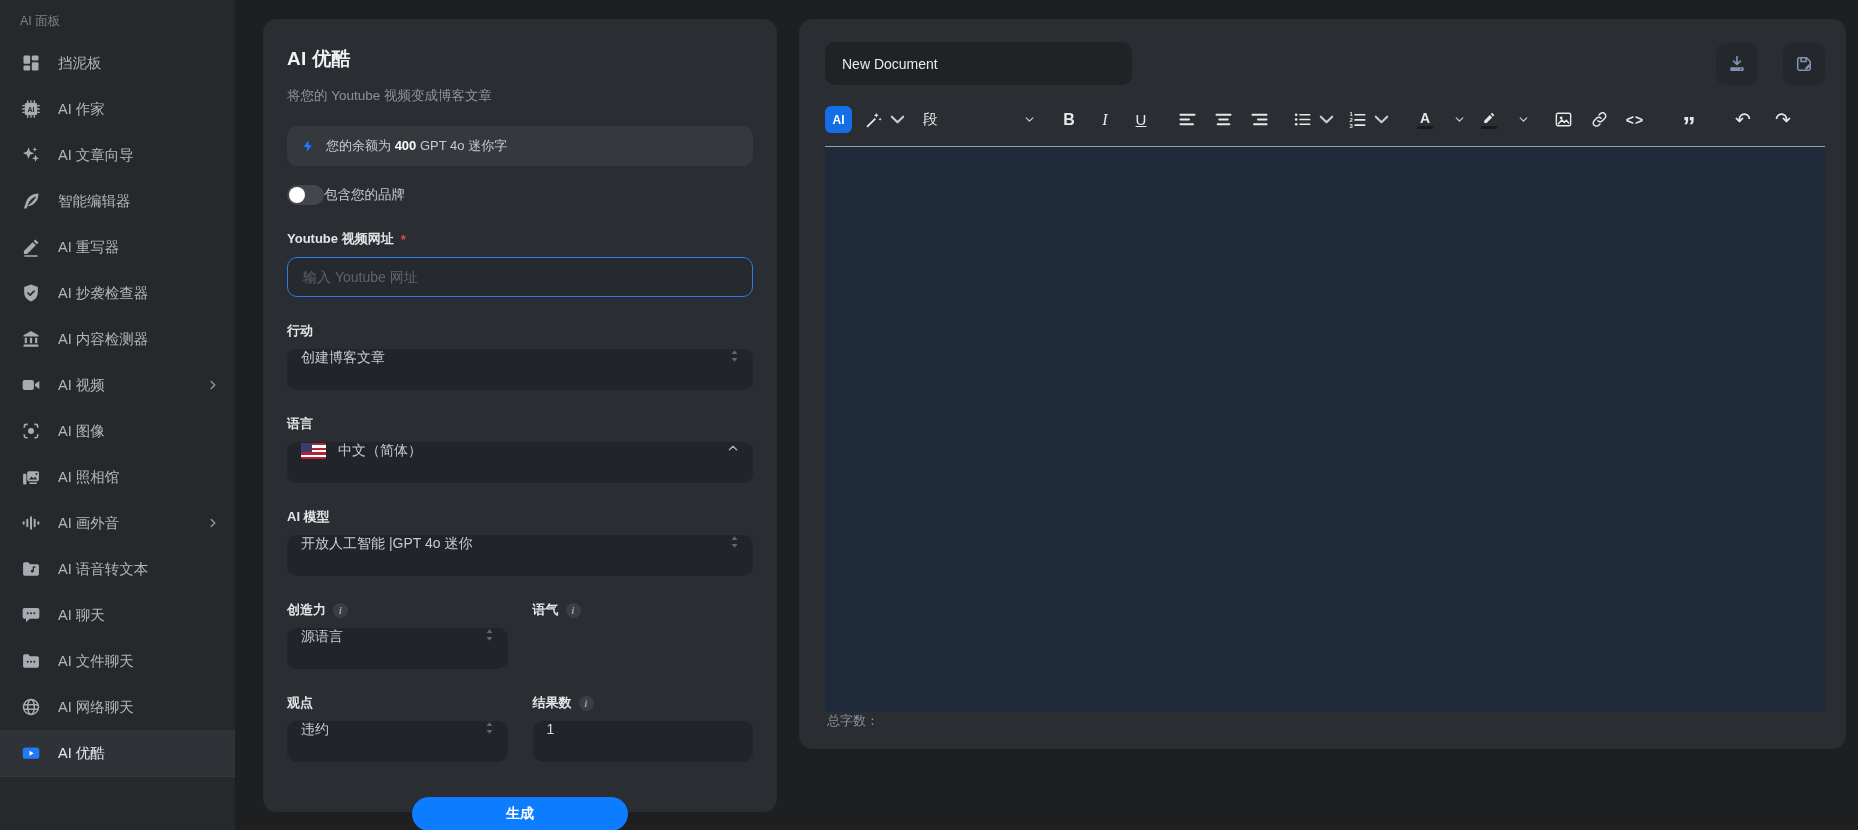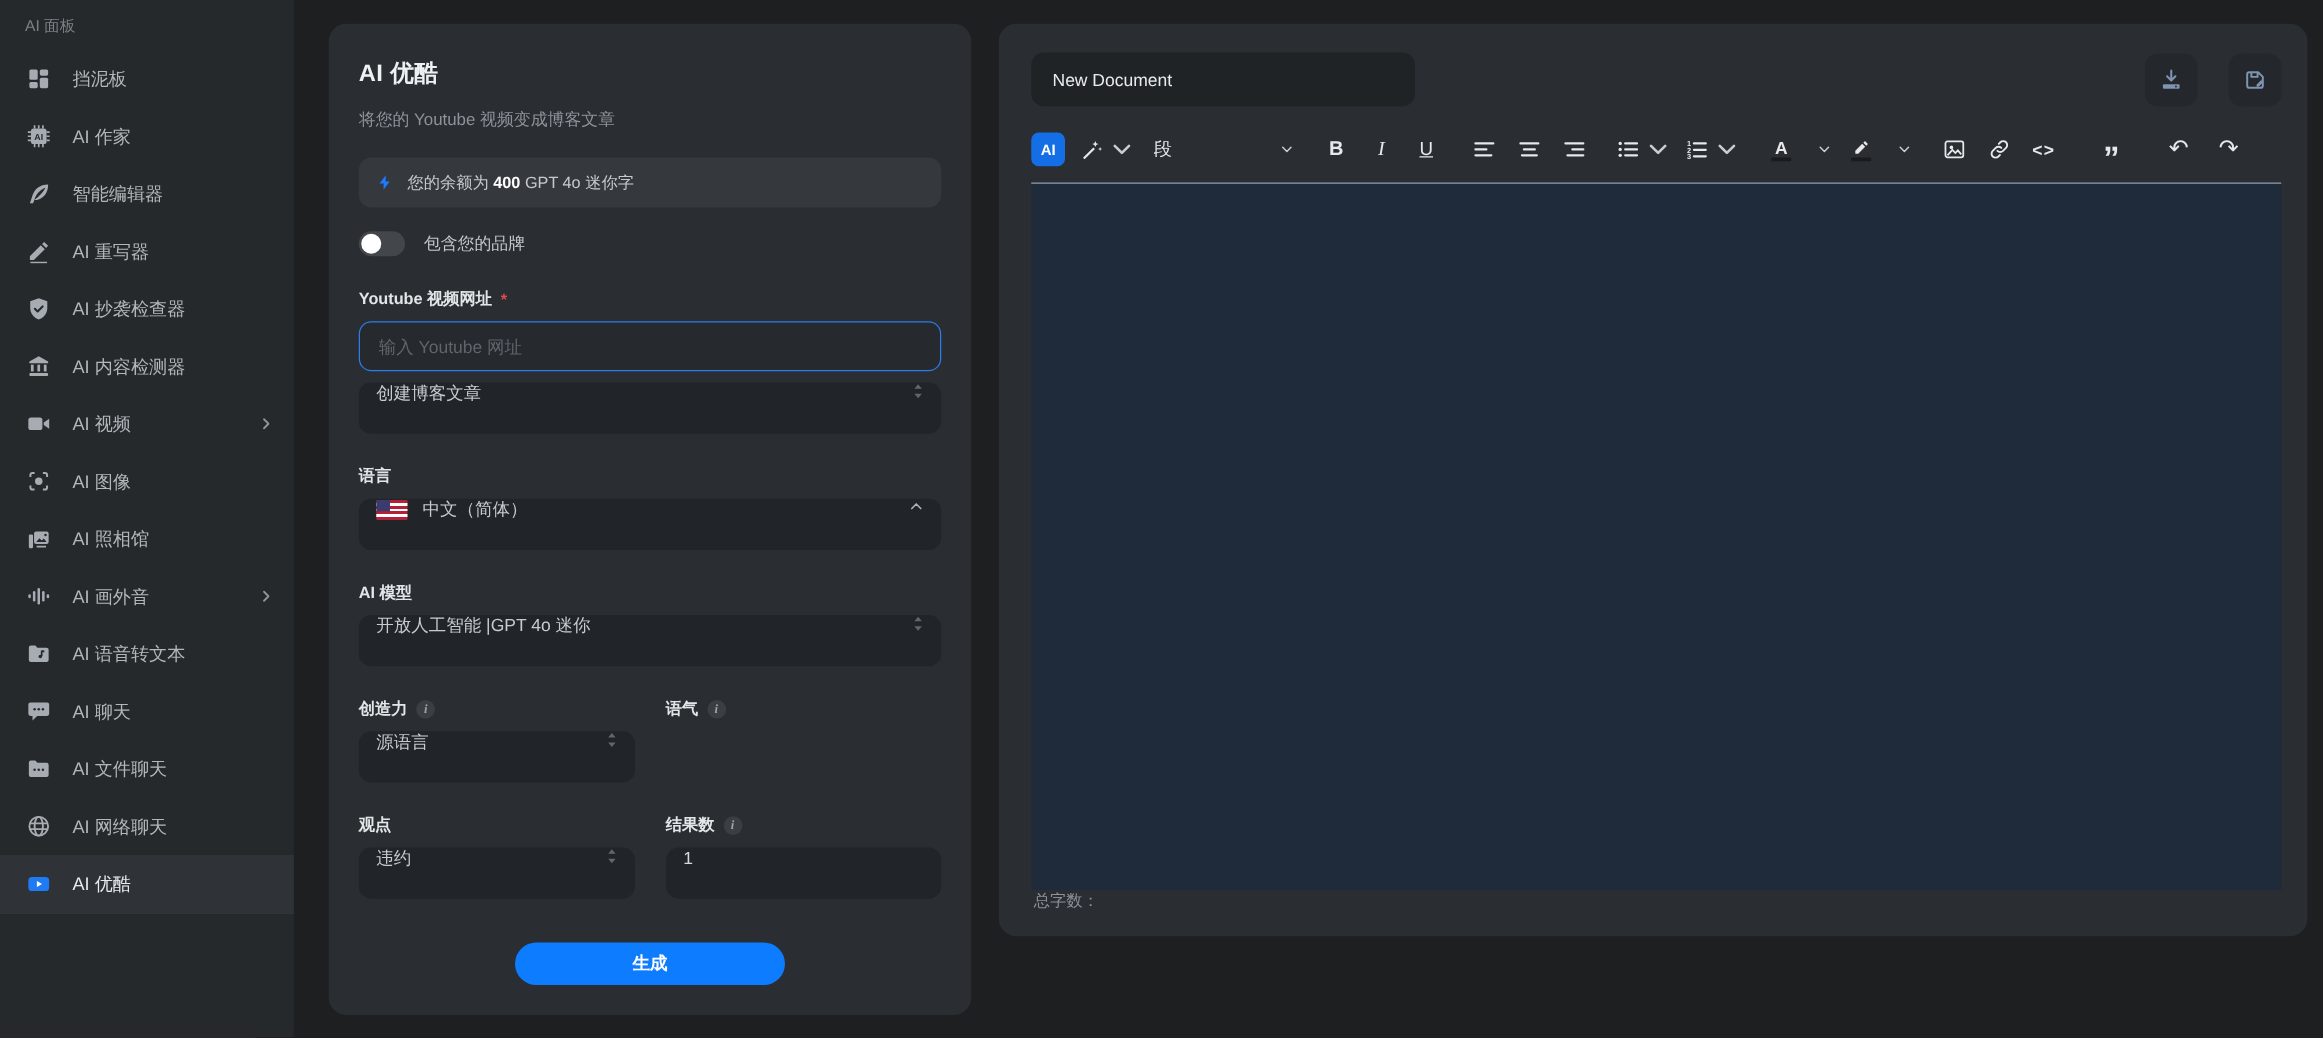--- a/index.html
+++ b/index.html
@@ -21,21 +21,21 @@
   
   .panel{position:absolute;background:#2a2d31;border-radius:14px;}
 
   
   .form-panel{left:263px;top:19px;width:514px;height:793px;padding:27px 24px 0;}
   .form-title{font-size:19px;font-weight:bold;color:#eef1f3;letter-spacing:.3px;}
   .form-sub{margin-top:15px;font-size:13.5px;color:#8d939a;}
   .balance{margin-top:21px;height:40px;background:#35383d;border-radius:10px;display:flex;align-items:center;gap:11px;padding:0 14px;font-size:13px;color:#c6cad0;}
   .balance .val{font-weight:bold;color:#fdfdfd;}
   .bolt{width:14px;height:14px;color:#1c7bff;}
-  .toggle-row{margin-top:19px;display:flex;align-items:center;gap:15px;text-align:center;}
+  .toggle-row{margin-top:19px;display:flex;align-items:center;text-align:center;}
   .toggle{width:37px;height:20px;background:#43474c;border-radius:10px;position:relative;cursor:pointer;flex:none;}
   .toggle .knob{position:absolute;left:2px;top:2px;width:16px;height:16px;background:#ffffff;border-radius:50%;}
   .toggle-label{font-size:13.5px;color:#c3c8cd;}
   .flabel{margin-top:25px;font-size:13px;font-weight:bold;color:#e3e6e9;display:flex;align-items:center;gap:7px;}
   .req{color:#e5484d;}
   .info{width:15px;height:15px;border-radius:50%;background:#3b3e43;color:#a0a6ac;font-size:10px;display:inline-flex;align-items:center;justify-content:center;font-weight:bold;font-family:"Liberation Serif",serif;font-style:italic;}
   .url-box{margin-top:9px;height:40px;border:1.5px solid #2b7de9;border-radius:10px;display:flex;align-items:center;padding:0 15px;background:#26292d;}
   .url-box input{background:transparent;border:none;outline:none;color:#c9ced3;font-size:14px;width:100%;font-family:inherit;}
   .url-box input::placeholder{color:#5e656c;}
   .field{margin-top:9px;height:41px;background:#212428;border-radius:10px;display:flex;align-items:flex-start;justify-content:space-between;padding:0 14px;font-size:14px;color:#c6cbd0;cursor:pointer;}
@@ -98,20 +98,28 @@
 
     <div class="nav-item">
       <svg viewBox="0 0 24 24" fill="currentColor">
           <rect x="4.5" y="4.5" width="15" height="15" rx="2.5"></rect>
           <path d="M8 1.5v3M12 1.5v3M16 1.5v3M8 19.5v3M12 19.5v3M16 19.5v3M1.5 8h3M1.5 12h3M1.5 16h3M19.5 8h3M19.5 12h3M19.5 16h3" stroke="currentColor" stroke-width="1.6"></path>
           <text x="12" y="15.2" font-size="8.5" font-weight="bold" text-anchor="middle" fill="#26292c">AI</text>
         </svg>
       <span class="lbl">AI 作家</span>
     </div>
 
+    <div class="nav-item">
+      <svg viewBox="0 0 24 24" fill="currentColor">
+          <path d="M9 3l1.9 4.9L15.8 9.8l-4.9 1.9L9 16.6 7.1 11.7 2.2 9.8l4.9-1.9z"></path>
+          <path d="M17.5 11.5l1.2 3.1 3.1 1.2-3.1 1.2-1.2 3.1-1.2-3.1-3.1-1.2 3.1-1.2z"></path>
+          <path d="M16.5 2.5l.8 2 2 .8-2 .8-.8 2-.8-2-2-.8 2-.8z"></path>
+        </svg>
+      <span class="lbl">AI 文章向导</span>
+    </div>
 
     <div class="nav-item">
       <svg viewBox="0 0 24 24" fill="currentColor">
           <path d="M21 3c-8 0-13.5 4.5-15.5 12L3.5 21h3l1.3-3.1C9.5 18.6 21 16.5 21 3zM7.8 17.9c1.5-5.5 5.4-9.8 10.6-11.7C16 10.8 12.4 14.6 7.8 17.9z"></path>
         </svg>
       <span class="lbl">智能编辑器</span>
     </div>
 
     <div class="nav-item">
       <svg viewBox="0 0 24 24" fill="currentColor">
@@ -258,20 +266,23 @@
   </div>
 
   <div class="flabel">
     <span>Youtube 视频网址</span>
       <span class="req">*</span>
   </div>
   <div class="url-box">
     <input type="text" placeholder="输入 Youtube 网址" style="">
   </div>
 
+  <div class="flabel">
+      <span>行动</span>
+    </div>
   <div class="field">
     <span class="ftext">
         <span>创建博客文章</span>
       </span>
     <svg class="sort-ic" viewBox="0 0 10 16" fill="currentColor">
         <path d="M5 1.5l3.4 4.3H1.6z"></path>
         <path d="M5 14.5L1.6 10.2h6.8z"></path>
       </svg>
   </div>
 

